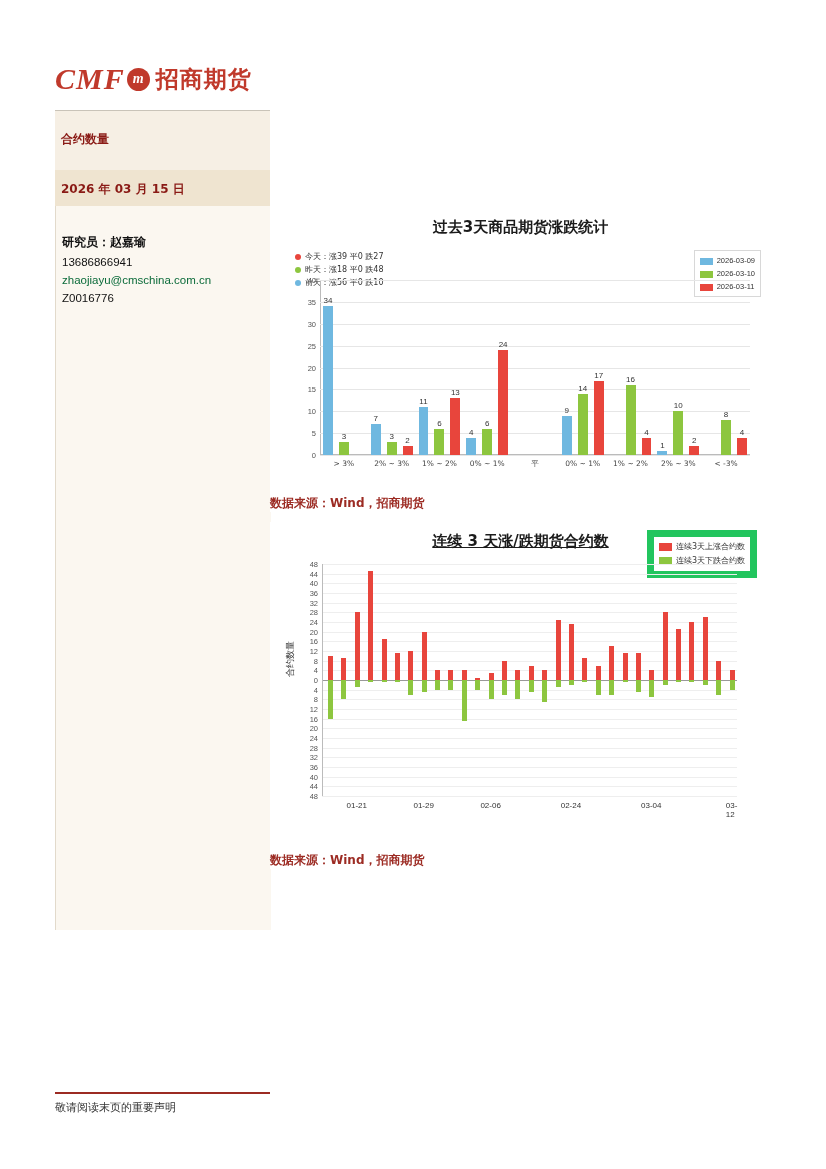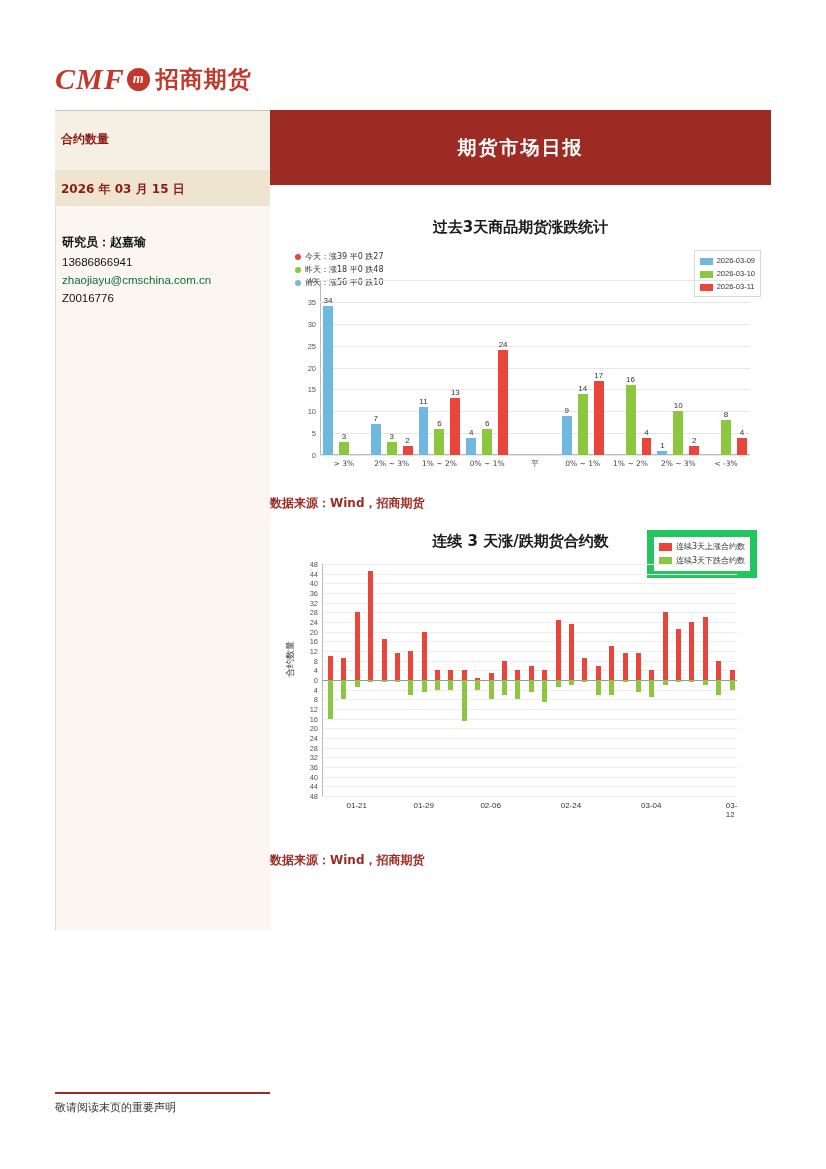--- a/index.html
+++ b/index.html
@@ -56,21 +56,21 @@
   .ylab{position:absolute;right:100%;margin-right:4px;font-size:7.5px;color:#555;transform:translateY(-50%);font-family:"Liberation Sans",sans-serif;}
   .axis-x{position:absolute;left:0;bottom:0;width:100%;height:1px;background:#bbb;}
   .axis-y{position:absolute;left:0;top:0;width:1px;height:100%;background:#bbb;}
   .grp{position:absolute;bottom:0;display:flex;align-items:flex-end;justify-content:center;height:100%;}
   .bar{width:26px;margin:0 3px;position:relative;}
   .bar span{position:absolute;bottom:100%;left:50%;transform:translateX(-50%);font-size:8px;color:#333;margin-bottom:1px;white-space:nowrap;font-family:"Liberation Sans",sans-serif;}
   .xlab{position:absolute;top:100%;margin-top:4px;left:50%;transform:translateX(-50%);font-size:7.5px;color:#444;white-space:nowrap;font-family:"DejaVu Sans",sans-serif;}
 
   
   #chart2{position:relative;width:501px;height:330px;}
-  .c2-title{position:absolute;width:100%;text-align:center;top:10px;font-family:"DejaVu Sans",sans-serif;font-weight:bold;font-size:15px;color:#1b1b1b;}
+  .c2-title{position:absolute;width:100%;text-align:center;top:10px;font-family:"DejaVu Sans",sans-serif;font-weight:bold;font-size:15px;color:#1b1b1b;text-decoration:underline;}
   .c2-legend{position:absolute;right:14px;top:8px;font-size:8px;color:#333;line-height:14px;border:7px solid #22c55e;background:#fff;padding:3px 5px;font-family:"DejaVu Sans",sans-serif;}
   .c2-legend .sw{display:inline-block;width:13px;height:8px;margin-right:4px;vertical-align:middle;}
   .ylabel-rot{position:absolute;left:14px;top:155px;font-size:9px;color:#333;transform:rotate(-90deg);transform-origin:left top;font-family:"DejaVu Sans",sans-serif;white-space:nowrap;}
   .plot2{position:absolute;left:52px;top:42px;width:415px;height:232px;}
   .c2-bar{position:absolute;width:5px;}
   .c2-x{position:absolute;top:100%;margin-top:5px;font-size:8px;color:#333;transform:translateX(-50%);font-family:"Liberation Sans",sans-serif;}
 
   
   .footer-line{position:absolute;left:55px;top:1092px;width:215px;height:2px;background:#9C2B23;}
   .footer-text{position:absolute;left:55px;top:1100px;font-family:"DejaVu Sans",sans-serif;font-size:11px;color:#333;}
@@ -94,23 +94,20 @@
       <div class="lc-date">2026 年 03 月 15 日</div>
     </div>
     <div class="lc-body">
       <div class="lc-analyst">研究员：赵嘉瑜</div>
       <div class="lc-line l1">13686866941</div>
       <div class="lc-line l2">zhaojiayu@cmschina.com.cn</div>
       <div class="lc-line l3">Z0016776</div>
     </div>
   </div>
 
-  <div class="hdr">
-    <div class="hdr-title">期货市场日报</div>
-  </div>
 
   <div class="rightcol">
 
     <div class="chart-box">
       <div id="chart1">
         <div class="c1-title">过去3天商品期货涨跌统计</div>
         <div class="c1-legend-left" id="c1annot">
             <div><span class="dot" style="background:#E8453C"></span><span>今天：涨39 平0 跌27</span></div>
             <div><span class="dot" style="background:#8DC63F"></span><span>昨天：涨18 平0 跌48</span></div>
             <div><span class="dot" style="background:#6FB8E0"></span><span>前天：涨56 平0 跌10</span></div>

